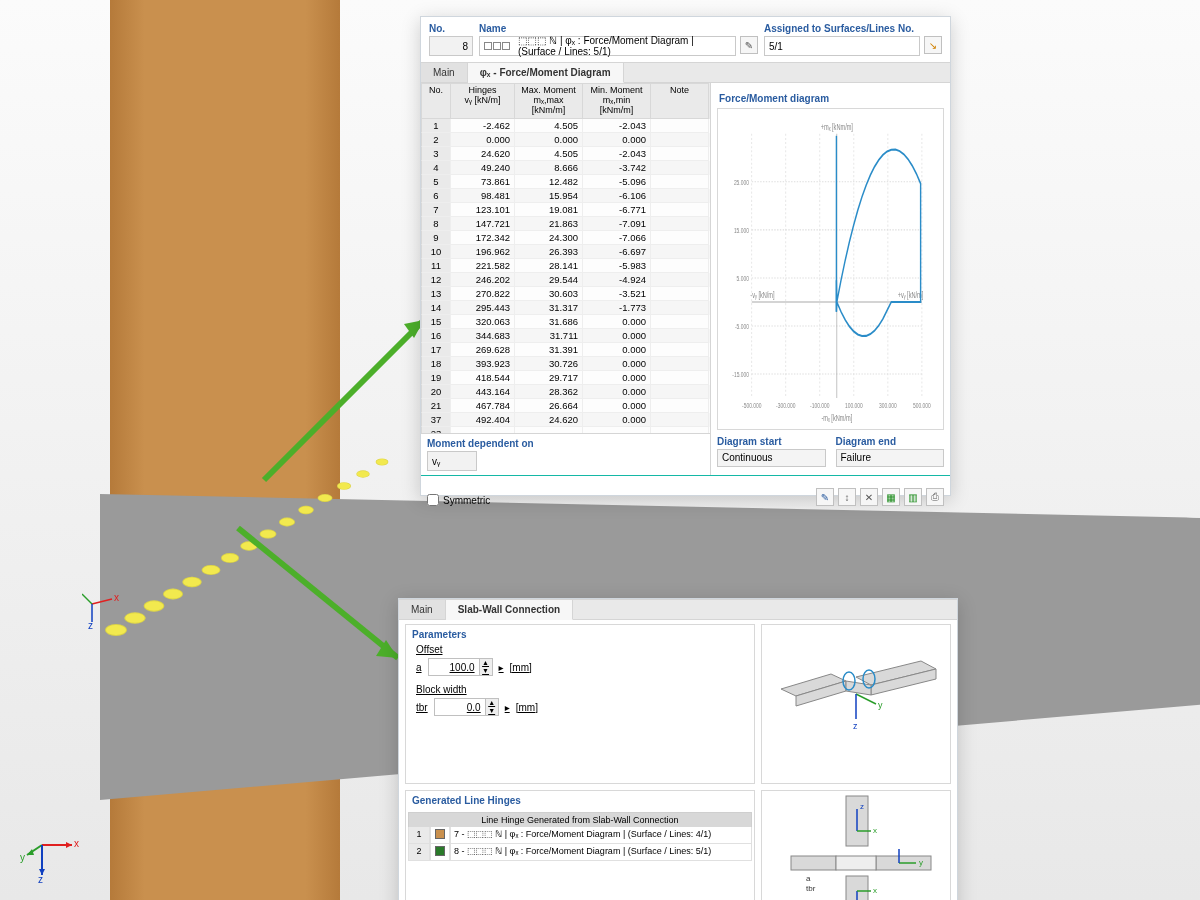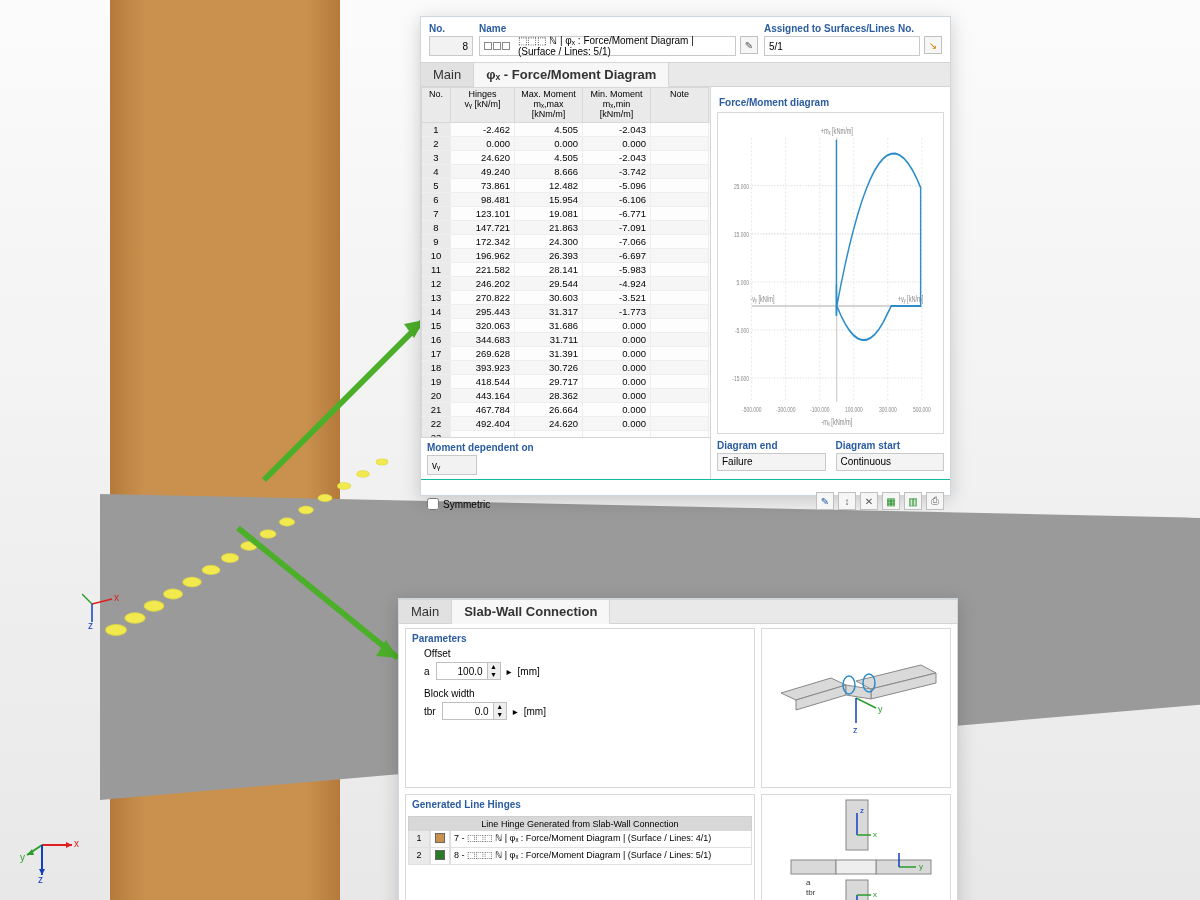--- a/index.html
+++ b/index.html
@@ -27,21 +27,21 @@
   .header-row { display: flex; gap: 6px; padding: 6px 8px 2px; }
   .header-cell { display: flex; flex-direction: column; }
   .header-label { color: #2a5ca0; font-size: 10px; font-weight: 600; margin-bottom: 2px; }
   .header-field { height: 20px; border: 1px solid #c9c9c9; background: #fff; padding: 2px 4px; font-size: 10px; display: flex; align-items: center; gap: 4px; }
   .header-field.ro { background: #f2f2f2; }
   .icon-btn { width: 18px; height: 18px; border: 1px solid #c0c0c0; background: #f6f6f6; display: inline-flex; align-items: center; justify-content: center; font-size: 10px; color: #555; cursor: pointer; }
   .mini-icons { display: inline-flex; gap: 1px; margin-right: 4px; }
   .mini-icons span { width: 8px; height: 8px; border: 1px solid #888; background: #fff; display: inline-block; }
 
   .tabs { display: flex; background: #e9e9e9; border-top: 1px solid #d5d5d5; border-bottom: 1px solid #d5d5d5; margin-top: 4px; }
-  .tab { padding: 4px 12px; font-size: 13px; color: #333; border-right: 1px solid #d5d5d5; background: #e1e1e1; cursor: pointer; }
+  .tab { padding: 4px 12px; font-size: 10px; color: #333; border-right: 1px solid #d5d5d5; background: #e1e1e1; cursor: pointer; }
   .tab.active { background: #f7f7f7; border-bottom: 1px solid #f7f7f7; margin-bottom: -1px; font-weight: 600; }
 
   .panel1-body { display: flex; height: calc(100% - 86px); }
   .table-area { width: 290px; border-right: 1px solid #d5d5d5; display: flex; flex-direction: column; }
   .diagram-area { flex: 1; display: flex; flex-direction: column; padding: 8px 6px; }
 
   .grid-head { display: grid; grid-template-columns: 30px 64px 68px 68px 58px; font-size: 9px; background: #eaeaea; }
   .grid-head div { border: 1px solid #d8d8d8; border-left: none; padding: 2px 3px; text-align: center; line-height: 1.1; }
   .grid-head div:first-child { border-left: 1px solid #d8d8d8; }
   .grid-body { flex: 1; overflow: auto; font-size: 9.5px; }
@@ -66,21 +66,21 @@
   .diag-col .lbl { color: #2a5ca0; font-size: 10px; font-weight: 600; margin-bottom: 2px; }
   .diag-col .val { border: 1px solid #c9c9c9; background: #f4f4f4; height: 18px; padding: 2px 4px; font-size: 10px; }
 
   
   .panel2-body { padding: 4px 6px; display: grid; grid-template-columns: 1fr 190px; grid-template-rows: 160px 1fr; gap: 6px; height: calc(100% - 28px); }
   .p2-params { border: 1px solid #d8d8d8; padding: 4px 6px; grid-column: 1; grid-row: 1; }
   .p2-preview1 { border: 1px solid #d8d8d8; grid-column: 2; grid-row: 1; display: flex; align-items: center; justify-content: center; position: relative; }
   .p2-gen { border: 1px solid #d8d8d8; grid-column: 1; grid-row: 2; padding: 2px; position: relative; }
   .p2-preview2 { border: 1px solid #d8d8d8; grid-column: 2; grid-row: 2; display: flex; align-items: center; justify-content: center; position: relative; }
   .sect-title { color: #2a5ca0; font-size: 10px; font-weight: 600; margin-bottom: 4px; }
-  .param-row { display: flex; align-items: center; gap: 6px; margin: 3px 12px; font-size: 10px; }
+  .param-row { display: flex; align-items: center; gap: 6px; margin: 3px 4px; font-size: 10px; text-decoration: underline; }
   .spin { display: inline-flex; border: 1px solid #c0c0c0; height: 18px; }
   .spin input { width: 50px; border: none; text-align: right; padding: 0 4px; font-size: 10px; }
   .spin .btns { display: flex; flex-direction: column; border-left: 1px solid #c0c0c0; }
   .spin .btns span { width: 12px; height: 8.5px; font-size: 7px; line-height: 8px; text-align: center; background: #eee; cursor: pointer; }
 
   .gen-table-head { background: #d8d8d8; font-size: 9px; text-align: center; padding: 2px; border: 1px solid #cfcfcf; border-bottom: none; }
   .gen-row { display: grid; grid-template-columns: 22px 20px 1fr; font-size: 9px; }
   .gen-row div { border: 1px solid #e0e0e0; border-top: none; padding: 2px 3px; }
   .gen-row div:first-child { background: #eaeaea; text-align: center; }
 
@@ -328,21 +328,21 @@
             <div class="notecell"></div>
           </div>
           <div class="grid-row">
             <div>21</div>
             <div>467.784</div>
             <div>26.664</div>
             <div>0.000</div>
             <div class="notecell"></div>
           </div>
           <div class="grid-row">
-            <div>22</div>
+            <div>37</div>
             <div>492.404</div>
             <div>24.620</div>
             <div>0.000</div>
             <div class="notecell"></div>
           </div>
           <div class="grid-row">
             <div>23</div>
             <div></div>
             <div></div>
             <div></div>
@@ -386,26 +386,26 @@
             <text x="169" y="20" font-size="8" fill="#888" text-anchor="middle">+mₓ [kNm/m]</text>
             <text x="169" y="302" font-size="8" fill="#888" text-anchor="middle">-mₓ [kNm/m]</text>
             <text x="292" y="182.9090909090909" font-size="8" fill="#888" text-anchor="end">+vᵧ [kN/m]</text>
             <text x="46" y="182.9090909090909" font-size="8" fill="#888" text-anchor="start">-vᵧ [kN/m]</text>
             <path d="M 168.404196 196.41832727272725 L 168.404196 165.94036363636366 L 168.404196 165.94036363636366 L 169 186.9090909090909 L 174.95803999999998 165.94036363636366 L 180.91608000000002 146.5728 L 186.874362 128.81105454545454 L 192.832402 112.65047272727273 L 198.790442 98.09570909090908 L 204.748482 85.14676363636363 L 210.706764 73.80363636363637 L 216.664804 64.06167272727274 L 222.622844 55.925527272727294 L 228.580884 49.39520000000002 L 234.538924 44.46603636363636 L 240.497206 41.1426909090909 L 246.455246 39.425163636363635 L 252.413286 39.30880000000002 L 258.371326 40.79825454545454 L 264.329366 43.89352727272728 L 270.287648 48.58996363636365 L 276.245688 54.89687272727275 L 282.20372799999996 62.800290909090904 L 288.161768 72.3141818181818 L 288.161768 186.9090909090909 L 288.161768 186.9090909090909 L 282.20372799999996 186.9090909090909 L 276.245688 186.9090909090909 L 270.287648 186.9090909090909 L 264.329366 186.9090909090909 L 258.371326 186.9090909090909 L 252.413286 186.9090909090909 L 246.455246 186.9090909090909 L 240.497206 195.1616 L 234.538924 203.29774545454546 L 228.580884 209.82807272727274 L 222.622844 214.75723636363637 L 216.664804 218.08058181818183 L 210.706764 219.7981090909091 L 204.748482 219.91447272727274 L 198.790442 218.4250181818182 L 192.832402 215.32974545454545 L 186.874362 210.62865454545454 L 180.91608000000002 204.3264 L 174.95803999999998 196.41832727272725 L 169 186.9090909090909 L 168.404196 196.41832727272725 " fill="none" stroke="#2a8cc8" stroke-width="2"></path>
             <line x1="168.404196" y1="196.41832727272725" x2="168.404196" y2="26" stroke="#2a8cc8" stroke-width="2"></line>
           </svg>
       </div>
       <div class="diag-row">
         <div class="diag-col">
+          <div class="lbl">Diagram start</div>
+          <div class="val">Continuous</div>
+        </div>
+        <div class="diag-col">
           <div class="lbl">Diagram end</div>
           <div class="val">Failure</div>
-        </div>
-        <div class="diag-col">
-          <div class="lbl">Diagram start</div>
-          <div class="val">Continuous</div>
         </div>
       </div>
     </div>
   </div>
 
   <div class="footer-tools">
     <label class="chk">
         <input type="checkbox" style="">
         <span>Symmetric</span>
       </label>

